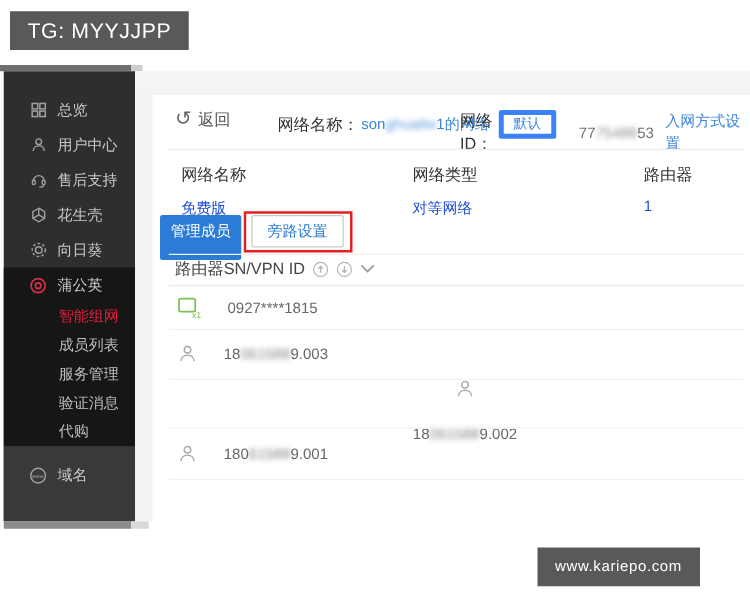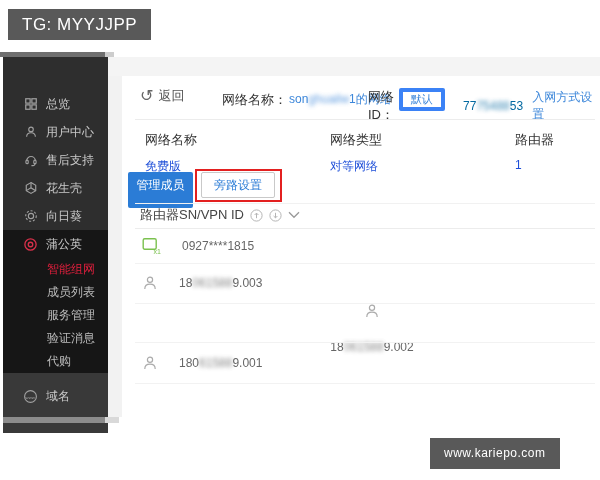--- a/index.html
+++ b/index.html
@@ -12,41 +12,41 @@
   .wm-bottom{left:430px;top:438px;font-size:12px;}
 
   
   .sb-topbar{position:absolute;left:0;top:52px;width:105px;height:5px;background:#6f6f6f;}
   .sb-topbar-ext{position:absolute;left:105px;top:52px;width:9px;height:5px;background:#cdcdcd;}
   .sb-botbar{position:absolute;left:3px;top:417px;width:102px;height:6px;background:#8c8c8c;}
   .sb-botbar-ext{position:absolute;left:105px;top:417px;width:14px;height:6px;background:#d9d9d9;}
 
   
   .sidebar{position:absolute;left:3px;top:57px;width:105px;height:360px;background:#2e2e2e;color:#c9c9c9;font-size:12px;}
-  .sb-top{padding-top:33px;border-radius:30px;}
+  .sb-top{padding-top:17px;border-radius:30px;}
   .sb-item{display:flex;align-items:center;height:28px;padding-left:20px;gap:8px;cursor:pointer;}
   .sb-item .ic{width:15px;height:15px;flex:0 0 15px;display:flex;align-items:center;justify-content:center;}
   .sb-black{background:#161616;}
   .sb-sub{height:23px;line-height:23px;padding-left:44px;color:#bdbdbd;cursor:pointer;font-size:12px;}
   .sb-sub.active{color:#e01f3d;}
   .sb-bottom{background:#393939;height:60px;padding-top:9px;box-sizing:border-box;}
 
   
   .band{position:absolute;left:108px;top:57px;width:492px;height:19px;background:#f4f4f4;}
   .strip{position:absolute;left:108px;top:76px;width:14px;height:341px;background:#f2f2f2;}
 
   
   .back{position:absolute;left:140px;top:87px;display:flex;align-items:center;gap:5px;color:#555;font-size:13px;cursor:pointer;}
   .back .uic{font-size:16px;line-height:1;color:#666;}
   .namegrp{position:absolute;left:222px;top:88px;display:flex;align-items:center;font-size:13px;color:#333;}
   .blue{color:#3d87da;}
   .nameval{font-size:12px;margin-left:2px;}
   .badge{margin-left:7px;border:4px solid #3b82f6;color:#3d87da;font-size:11px;line-height:15px;height:15px;padding:0 8px;border-radius:2px;}
   .idgrp{position:absolute;left:368px;top:88px;display:flex;align-items:center;font-size:13px;color:#333;}
-  .idval{font-size:12px;color:#0369a1;margin-left:2px;padding-left:44px;}
+  .idval{font-size:12px;color:#737373;margin-left:2px;padding-left:44px;}
   .joinlink{font-size:12px;margin-left:9px;cursor:pointer;}
   .blur{filter:blur(2px);opacity:.8;}
 
   .divider{position:absolute;left:135px;width:460px;height:1px;background:#ececec;}
 
   
   .col{position:absolute;top:131px;}
   .col .lbl{font-size:13px;color:#333;}
   .col .val{font-size:12px;color:#1d4ed8;margin-top:9px;}
 

